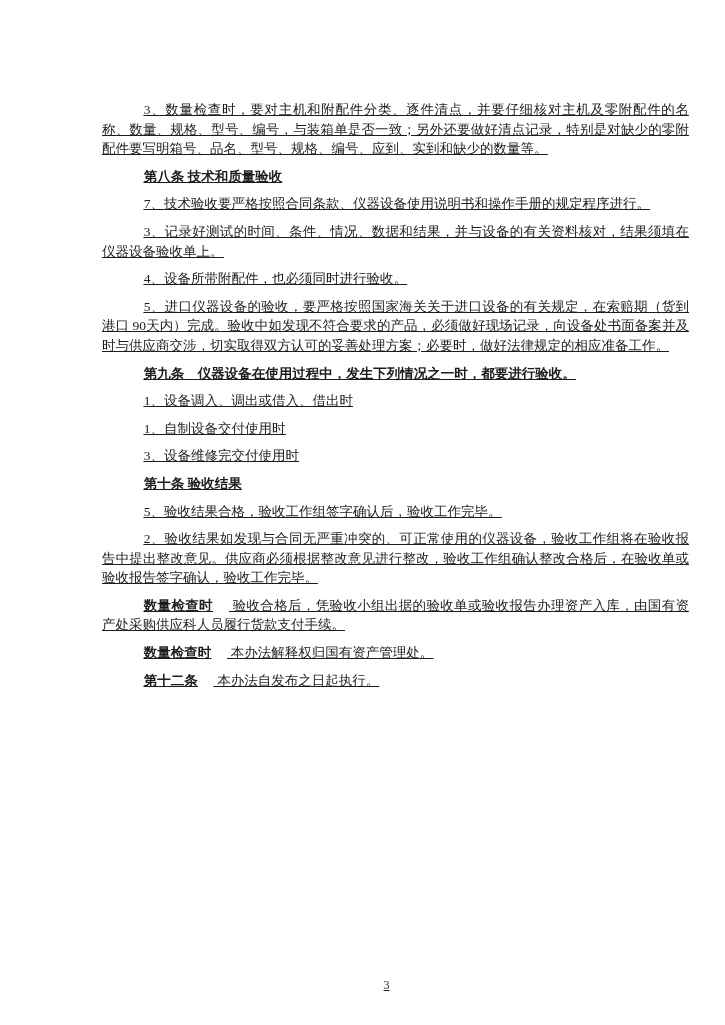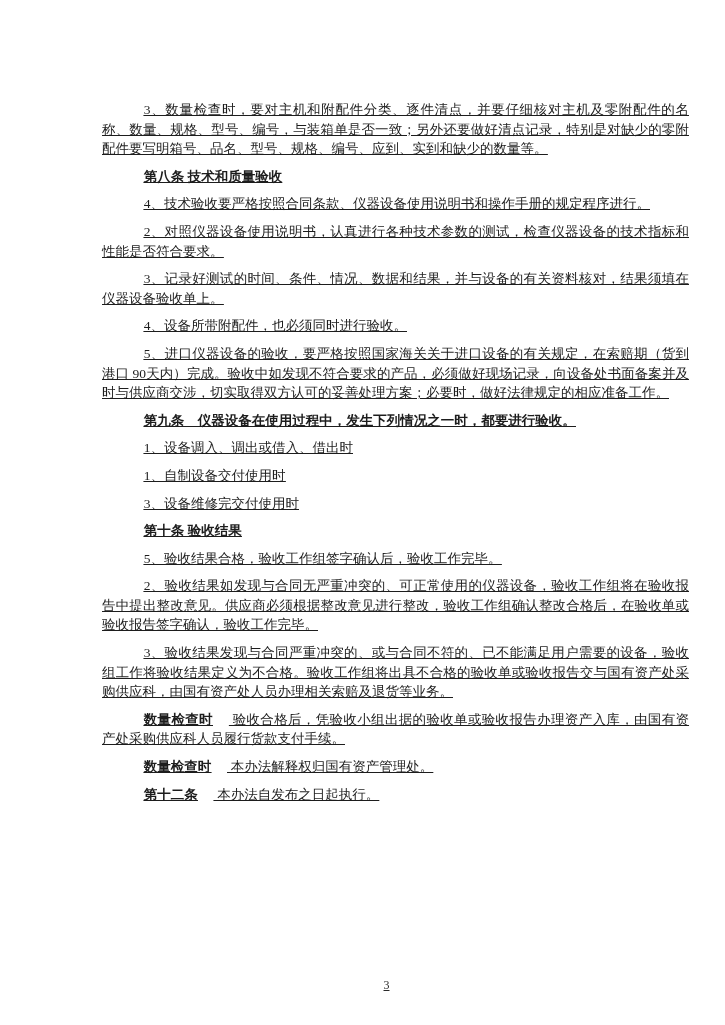--- a/index.html
+++ b/index.html
@@ -43,31 +43,29 @@
     color: #2a2a2a;
   }
 </style>
 </head>
 <body>
 
 <div class="page">
   <div class="content">
       <p class="para body"><span class="run">3、数量检查时，要对主机和附配件分类、逐件清点，并要仔细核对主机及零附配件的名称、数量、规格、型号、编号，与装箱单是否一致；另外还要做好清点记录，特别是对缺少的零附配件要写明箱号、品名、型号、规格、编号、应到、实到和缺少的数量等。</span></p>
       <p class="para heading"><span class="run bold">第八条 技术和质量验收</span></p>
-      <p class="para body"><span class="run">4、技术验收要严格按照合同条款、仪器设备使用说明书和操作手册的规定程序进行。</span></p>
-      <p class="para body"><span class="run">2、对照仪器设备使用说明书，认真进行各种技术参数的测试，检查仪器设备的技术指标和性能是否符合要求。</span></p>
+      <p class="para body"><span class="run">7、技术验收要严格按照合同条款、仪器设备使用说明书和操作手册的规定程序进行。</span></p>
       <p class="para body"><span class="run">3、记录好测试的时间、条件、情况、数据和结果，并与设备的有关资料核对，结果须填在仪器设备验收单上。</span></p>
       <p class="para body"><span class="run">4、设备所带附配件，也必须同时进行验收。</span></p>
       <p class="para body"><span class="run">5、进口仪器设备的验收，要严格按照国家海关关于进口设备的有关规定，在索赔期（货到港口 90天内）完成。验收中如发现不符合要求的产品，必须做好现场记录，向设备处书面备案并及时与供应商交涉，切实取得双方认可的妥善处理方案；必要时，做好法律规定的相应准备工作。</span></p>
       <p class="para heading"><span class="run bold">第九条　仪器设备在使用过程中，发生下列情况之一时，都要进行验收。</span></p>
       <p class="para body"><span class="run">1、设备调入、调出或借入、借出时</span></p>
       <p class="para body"><span class="run">1、自制设备交付使用时</span></p>
       <p class="para body"><span class="run">3、设备维修完交付使用时</span></p>
       <p class="para heading"><span class="run bold">第十条 验收结果</span></p>
       <p class="para body"><span class="run">5、验收结果合格，验收工作组签字确认后，验收工作完毕。</span></p>
       <p class="para body"><span class="run">2、验收结果如发现与合同无严重冲突的、可正常使用的仪器设备，验收工作组将在验收报告中提出整改意见。供应商必须根据整改意见进行整改，验收工作组确认整改合格后，在验收单或验收报告签字确认，验收工作完毕。</span></p>
-      <p class="para body"><span class="run">3、验收结果发现与合同严重冲突的、或与合同不符的、已不能满足用户需要的设备，验收组工作将验收结果定义为不合格。验收工作组将出具不合格的验收单或验收报告交与国有资产处采购供应科，由国有资产处人员办理相关索赔及退货等业务。</span></p>
       <p class="para body"><span class="run bold">数量检查时</span><span class="run"> 验收合格后，凭验收小组出据的验收单或验收报告办理资产入库，由国有资产处采购供应科人员履行货款支付手续。</span></p>
       <p class="para body"><span class="run bold">数量检查时</span><span class="run"> 本办法解释权归国有资产管理处。</span></p>
       <p class="para body"><span class="run bold">第十二条</span><span class="run"> 本办法自发布之日起执行。</span></p>
     </div>
   <div class="page-number">3</div>
 </div>
 
 </body></html>

